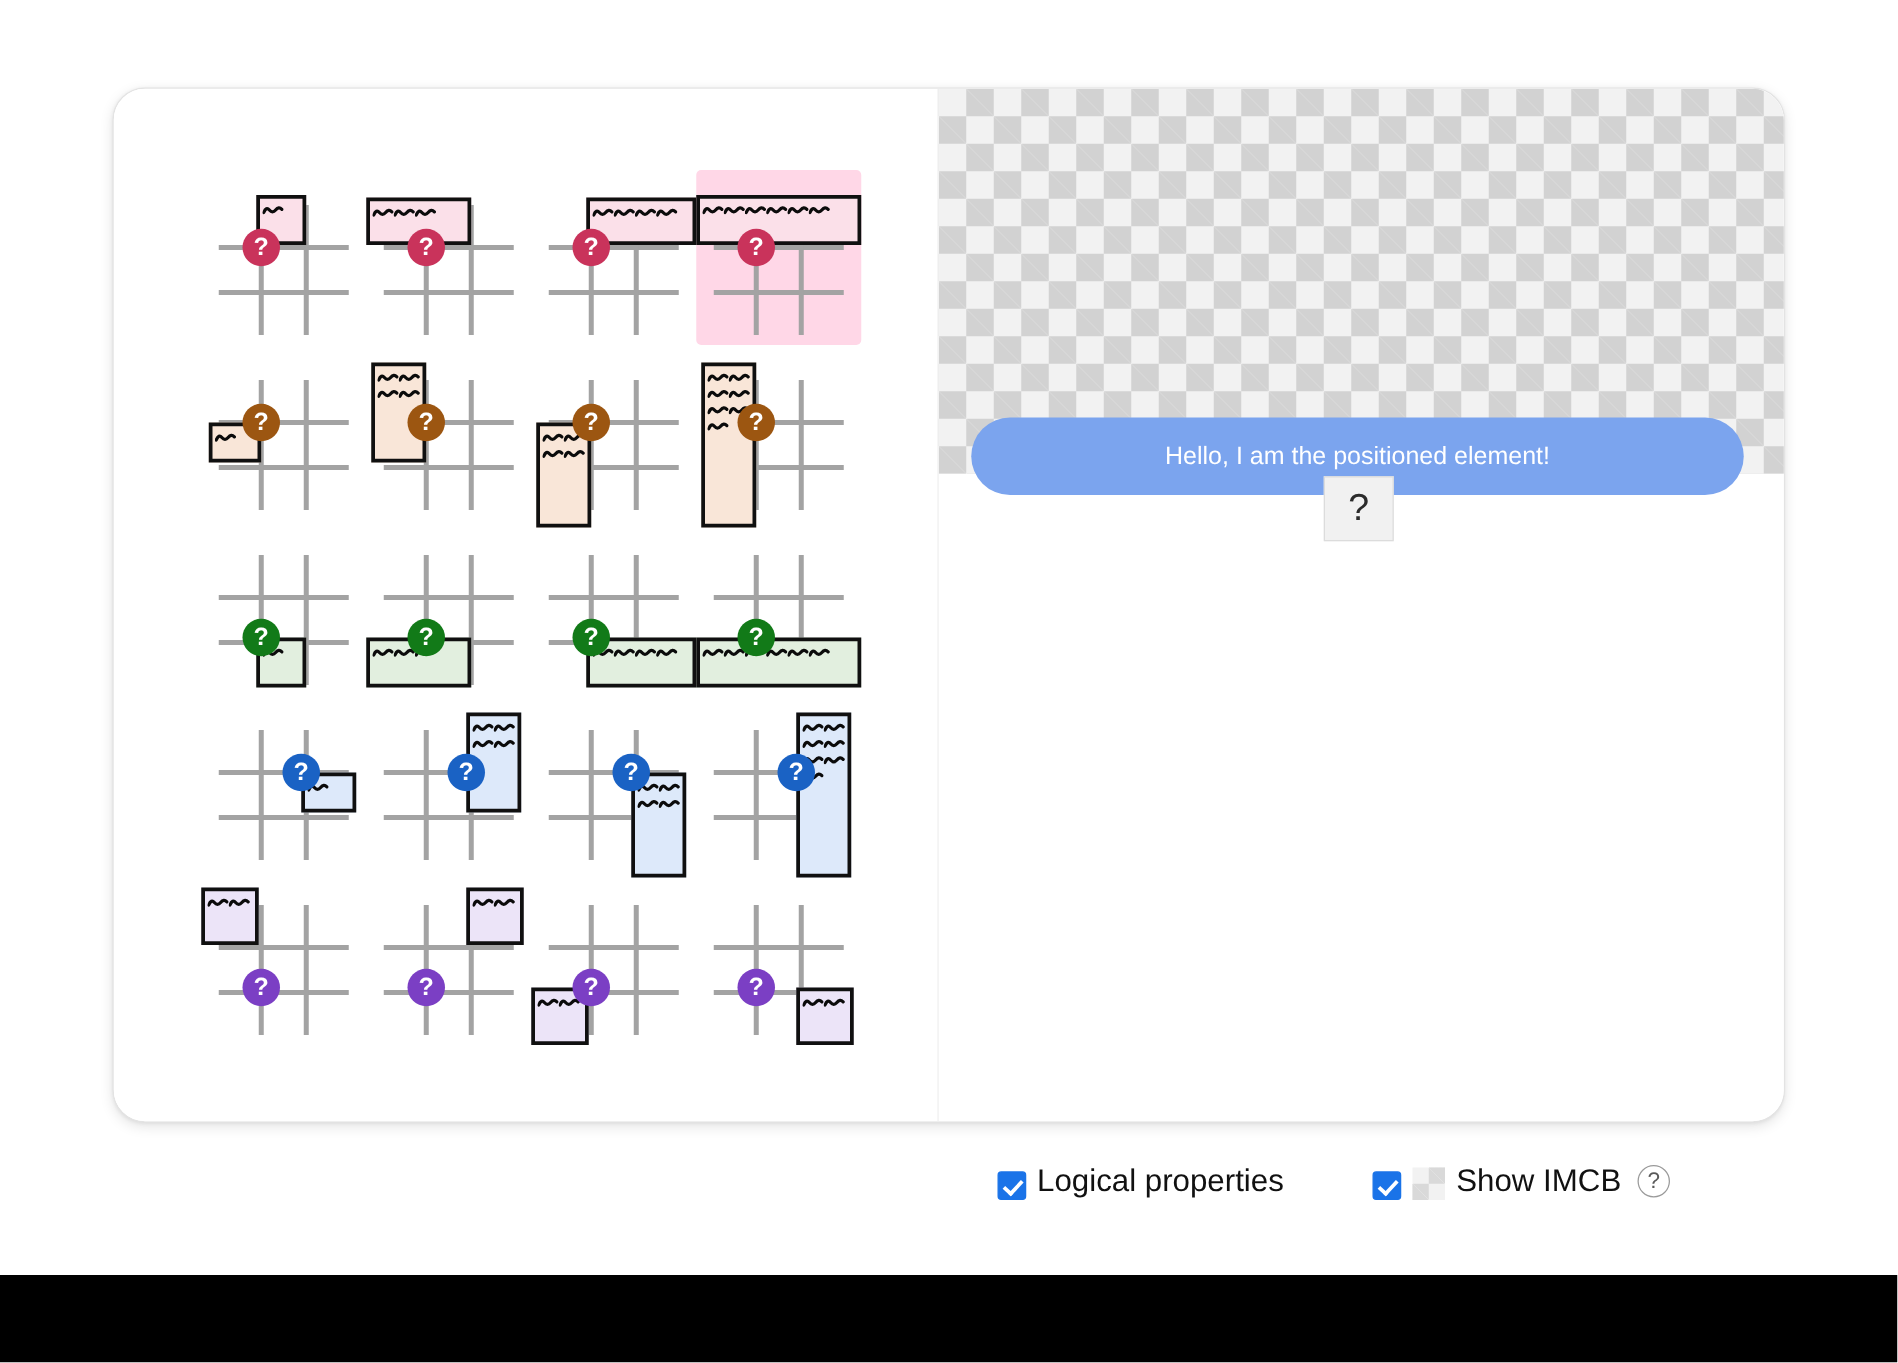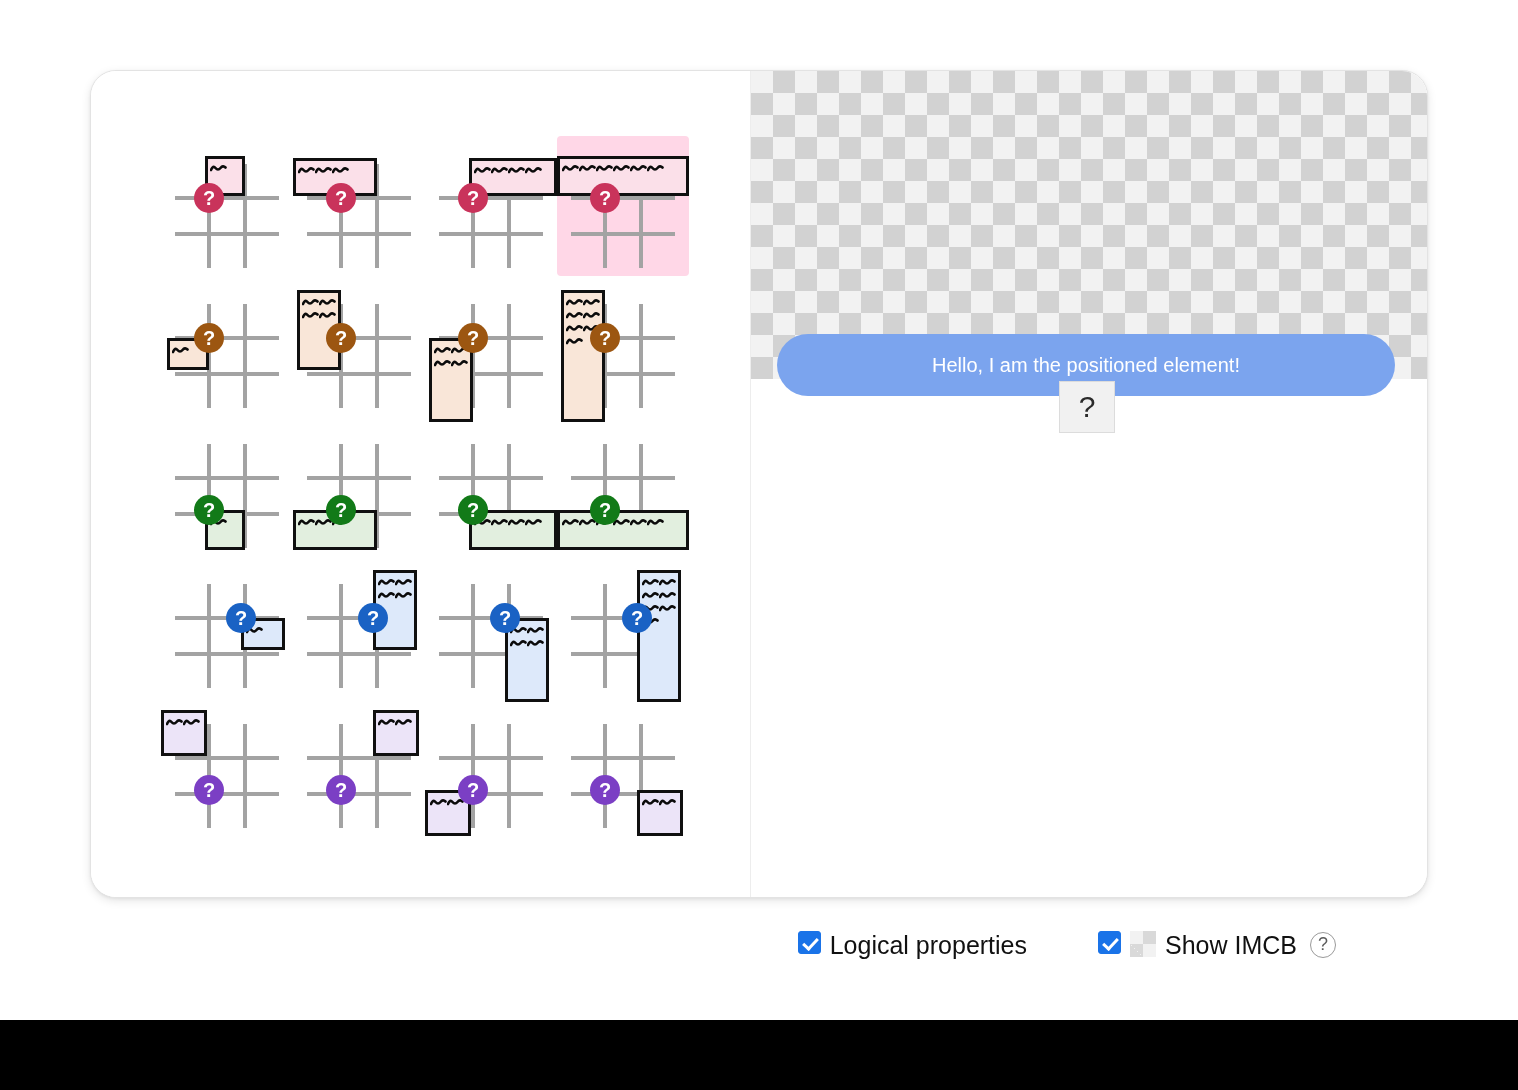--- a/index.html
+++ b/index.html
@@ -209,21 +209,21 @@
     display: flex;
     align-items: center;
     justify-content: flex-end;
     gap: 9px;
     padding-right: 92px;
     font-size: 25px;
     color: #111111;
   }
   .footer label {
     display: inline-flex;
-    align-items: flex-start;
+    align-items: flex-end;
     gap: 9px;
     cursor: pointer;
     padding-left: 48px;
   }
   .cb {
     -webkit-appearance: none;
     appearance: none;
     width: 23px; height: 23px;
     border-radius: 3px;
     background: #1a73e8;

